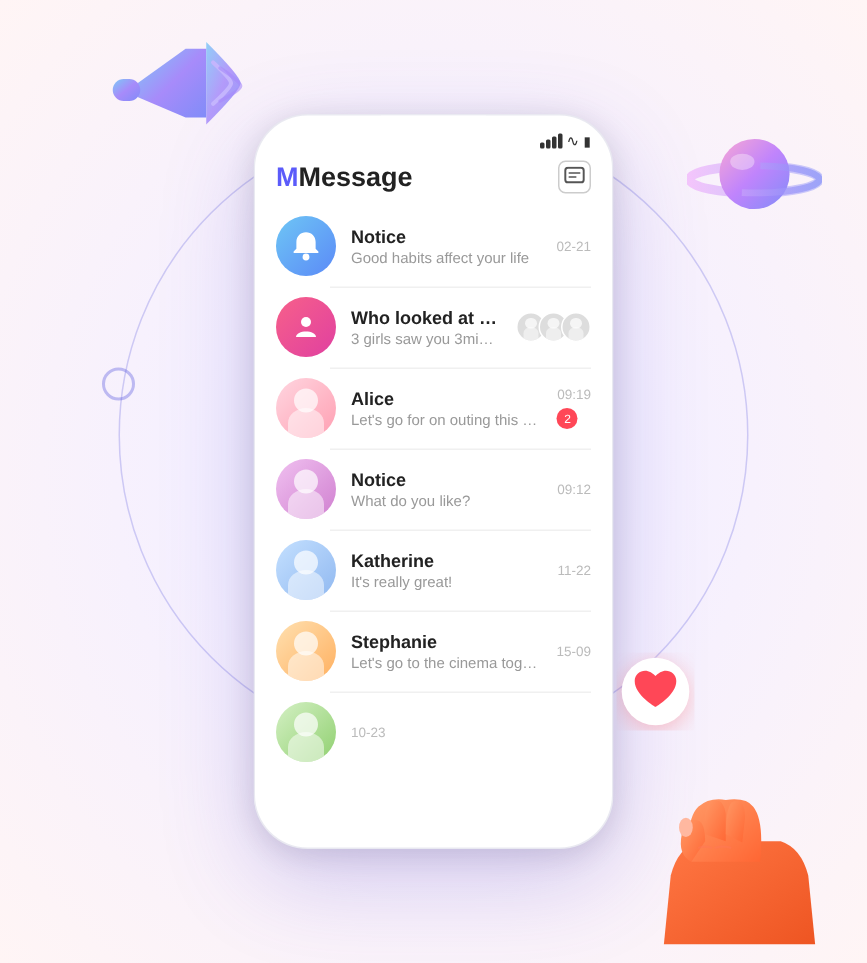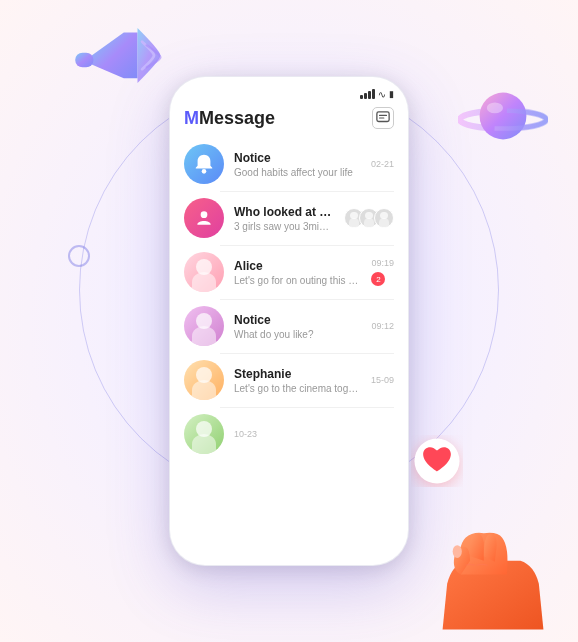--- a/index.html
+++ b/index.html
@@ -484,20 +484,32 @@
       </div>
       <div class="msg-content">
         <div class="msg-name">Notice</div>
         <div class="msg-preview">What do you like?</div>
       </div>
       <div class="msg-meta">
         <span class="msg-time">09:12</span>
       </div>
     </div>
 
+    <div class="message-item">
+      <div class="avatar av-color-2">
+        <div class="person"></div>
+      </div>
+      <div class="msg-content">
+        <div class="msg-name">Katherine</div>
+        <div class="msg-preview">It's really  great!</div>
+      </div>
+      <div class="msg-meta">
+        <span class="msg-time">11-22</span>
+      </div>
+    </div>
 
     <div class="message-item">
       <div class="avatar av-color-4">
         <div class="person"></div>
       </div>
       <div class="msg-content">
         <div class="msg-name">Stephanie</div>
         <div class="msg-preview">Let's go to the cinema together</div>
       </div>
       <div class="msg-meta">

